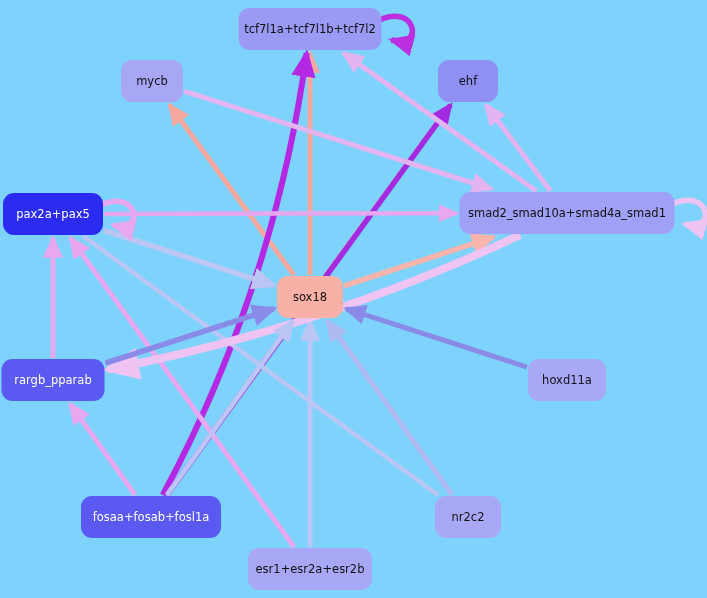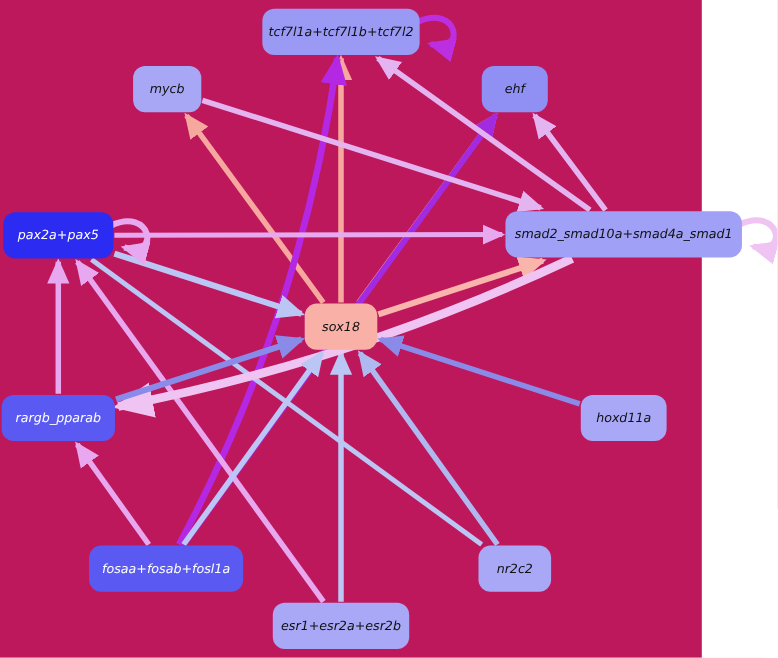--- a/index.html
+++ b/index.html
@@ -8,24 +8,23 @@
     background: #ffffff;
   }
   body {
     width: 707px;
     height: 598px;
     overflow: hidden;
     font-family: "DejaVu Sans", "Liberation Sans", sans-serif;
   }
   #graph-canvas {
     position: relative;
-    width: 638px;
+    width: 707px;
     height: 598px;
-    background: #be185d;
-    font-style: italic;
+    background: #7dd3fc;
   }
   svg.net {
     position: absolute;
     top: 0;
     left: 0;
     width: 707px;
     height: 598px;
   }
   .node-rect {
     stroke: none;

